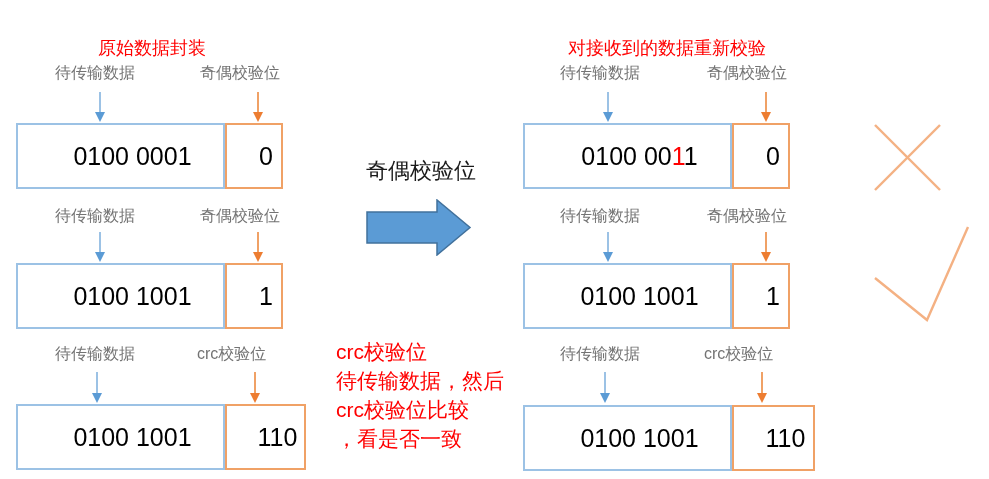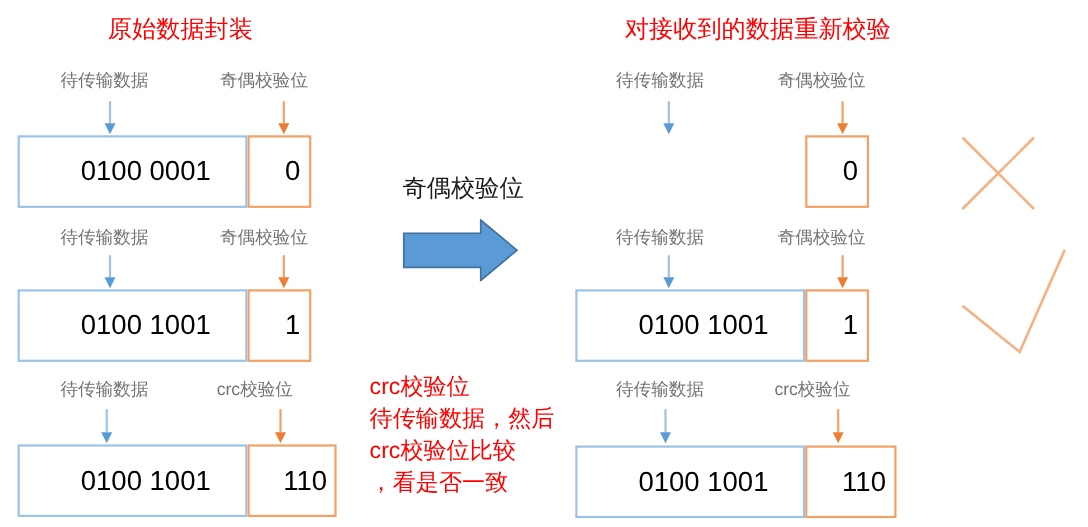--- a/index.html
+++ b/index.html
@@ -1,21 +1,21 @@
 <!DOCTYPE html>
 <html style="--accent-blue: #5B9BD5; --light-blue: #9CC2E5; --accent-orange: #ED7D31; --box-orange-border: #F0A166; --light-orange: #F4B183; --big-arrow-border: #41719C; --error-red: #FF0000;"><head>
 <meta charset="utf-8">
 <style>
   html,body{margin:0;padding:0;background:#fff;}
   #canvas{
     position:relative;width:989px;height:479px;background:#fff;overflow:hidden;
     font-family:"Liberation Sans","DejaVu Sans",sans-serif;color:#1a1a1a;
   }
   .abs{position:absolute;}
-  .title{font-size:22px;color:var(--error-red);white-space:nowrap;}
+  .title{font-size:18px;color:var(--error-red);white-space:nowrap;margin-top:24px;}
   .flabel{font-size:16px;color:#737373;white-space:nowrap;}
   .dbox{
     position:absolute;background:#fff;border:2px solid #999;
     display:flex;align-items:center;justify-content:center;
     font-size:25px;color:#000;box-sizing:border-box;white-space:pre;padding-left:24px;
   }
   .dbox.blue{border-color:var(--light-blue);}
   .dbox.orange{border-color:var(--box-orange-border);}
   .err{color:var(--error-red);}
   .varrow{position:absolute;width:2px;}
@@ -79,20 +79,23 @@
     <div>crc校验位</div>
     <div>待传输数据，然后</div>
     <div>crc校验位比较</div>
     <div>，看是否一致</div>
   </div>
 
   <div class="abs flabel" style="left:560px;top:63px">待传输数据</div>
   <div class="abs flabel" style="left:707px;top:63px">奇偶校验位</div>
   <div class="varrow blue" style="left:607px;top:92px;height:20px"></div>
   <div class="varrow orange" style="left:765px;top:92px;height:20px"></div>
+  <div class="dbox blue" style="left:523px;top:123px;width:209px;height:66px">
+    <span><span>0100 00</span><span class="err">1</span><span>1</span></span>
+  </div>
   <div class="dbox orange" style="left:732px;top:123px;width:58px;height:66px">
     <span>0</span>
   </div>
 
   <div class="abs flabel" style="left:560px;top:206px">待传输数据</div>
   <div class="abs flabel" style="left:707px;top:206px">奇偶校验位</div>
   <div class="varrow blue" style="left:607px;top:232px;height:20px"></div>
   <div class="varrow orange" style="left:765px;top:232px;height:20px"></div>
   <div class="dbox blue" style="left:523px;top:263px;width:209px;height:66px">
     <span>0100 1001</span>

